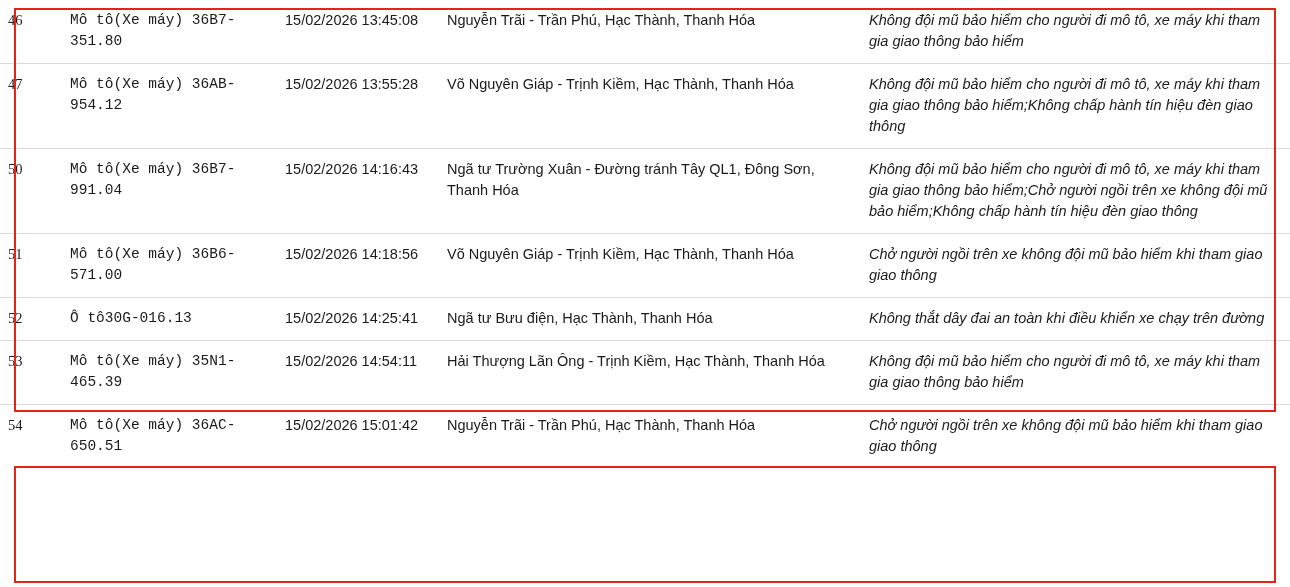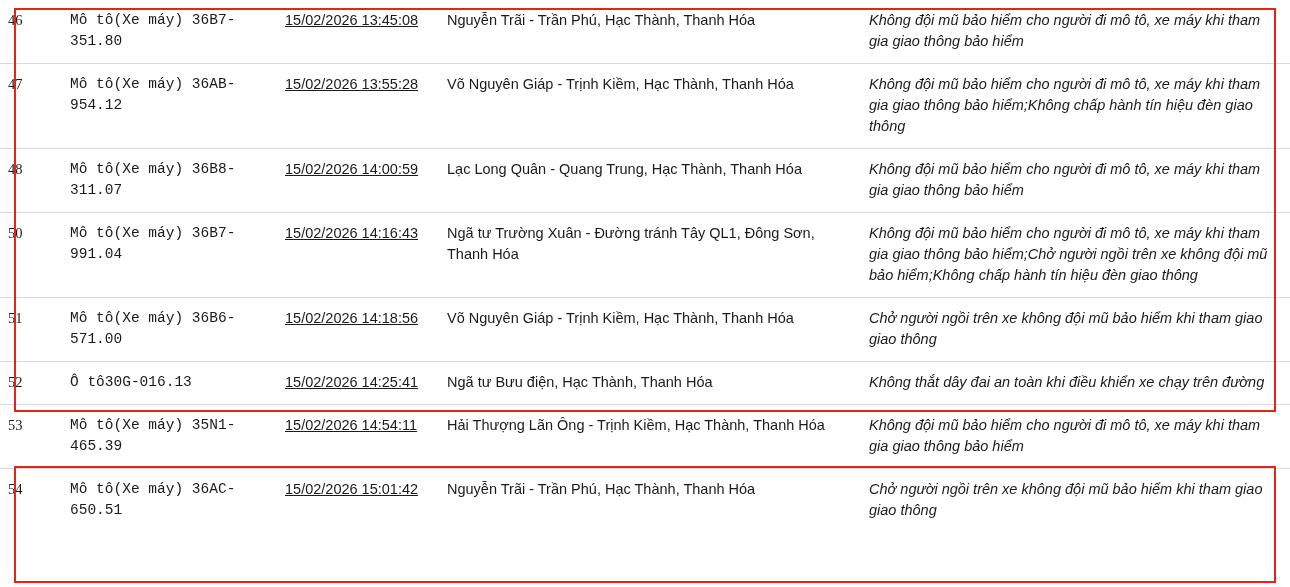--- a/index.html
+++ b/index.html
@@ -45,21 +45,20 @@
     white-space: nowrap;
     font-family: Liberation Serif, serif;
   }
   td.veh {
     padding-left: 10px;
     font-family: Liberation Mono, monospace;
   }
   td.time {
     padding-left: 6px;
     white-space: nowrap;
-    text-decoration: underline;
   }
   td.loc {
     padding-left: 12px;
   }
   td.desc {
     padding-left: 14px;
     padding-right: 18px;
     font-style: italic;
   }
   tr:last-child td {
@@ -98,27 +97,20 @@
       </tr>
 
       <tr>
         <td class="idx">47</td>
         <td class="veh">Mô tô(Xe máy) 36AB-954.12</td>
         <td class="time">15/02/2026 13:55:28</td>
         <td class="loc">Võ Nguyên Giáp - Trịnh Kiềm, Hạc Thành, Thanh Hóa</td>
         <td class="desc">Không đội mũ bảo hiểm cho người đi mô tô, xe máy khi tham gia giao thông bảo hiểm;Không chấp hành tín hiệu đèn giao thông</td>
       </tr>
 
-      <tr>
-        <td class="idx">48</td>
-        <td class="veh">Mô tô(Xe máy) 36B8-311.07</td>
-        <td class="time">15/02/2026 14:00:59</td>
-        <td class="loc">Lạc Long Quân - Quang Trung, Hạc Thành, Thanh Hóa</td>
-        <td class="desc">Không đội mũ bảo hiểm cho người đi mô tô, xe máy khi tham gia giao thông bảo hiểm</td>
-      </tr>
 
 
       <tr>
         <td class="idx">50</td>
         <td class="veh">Mô tô(Xe máy) 36B7-991.04</td>
         <td class="time">15/02/2026 14:16:43</td>
         <td class="loc">Ngã tư Trường Xuân - Đường tránh Tây QL1, Đông Sơn, Thanh Hóa</td>
         <td class="desc">Không đội mũ bảo hiểm cho người đi mô tô, xe máy khi tham gia giao thông bảo hiểm;Chở người ngồi trên xe không đội mũ bảo hiểm;Không chấp hành tín hiệu đèn giao thông</td>
       </tr>
 

